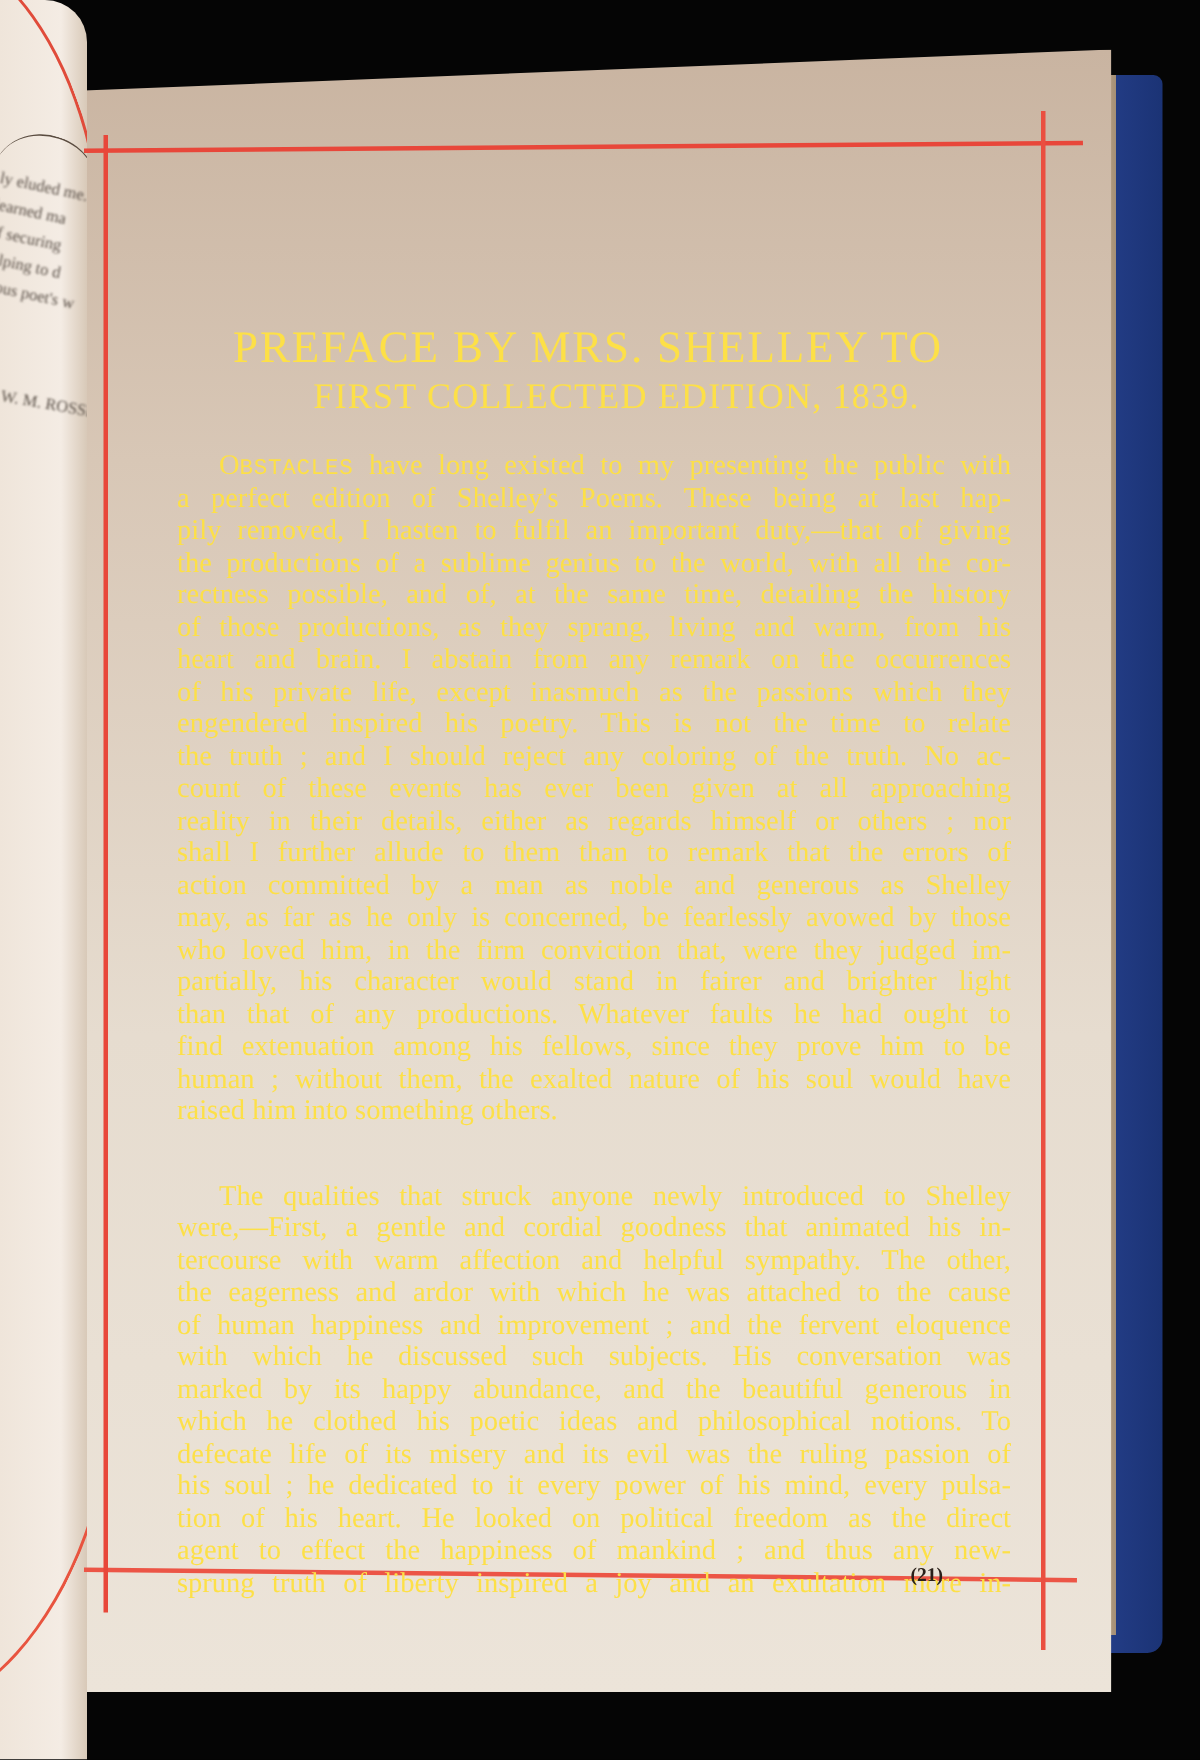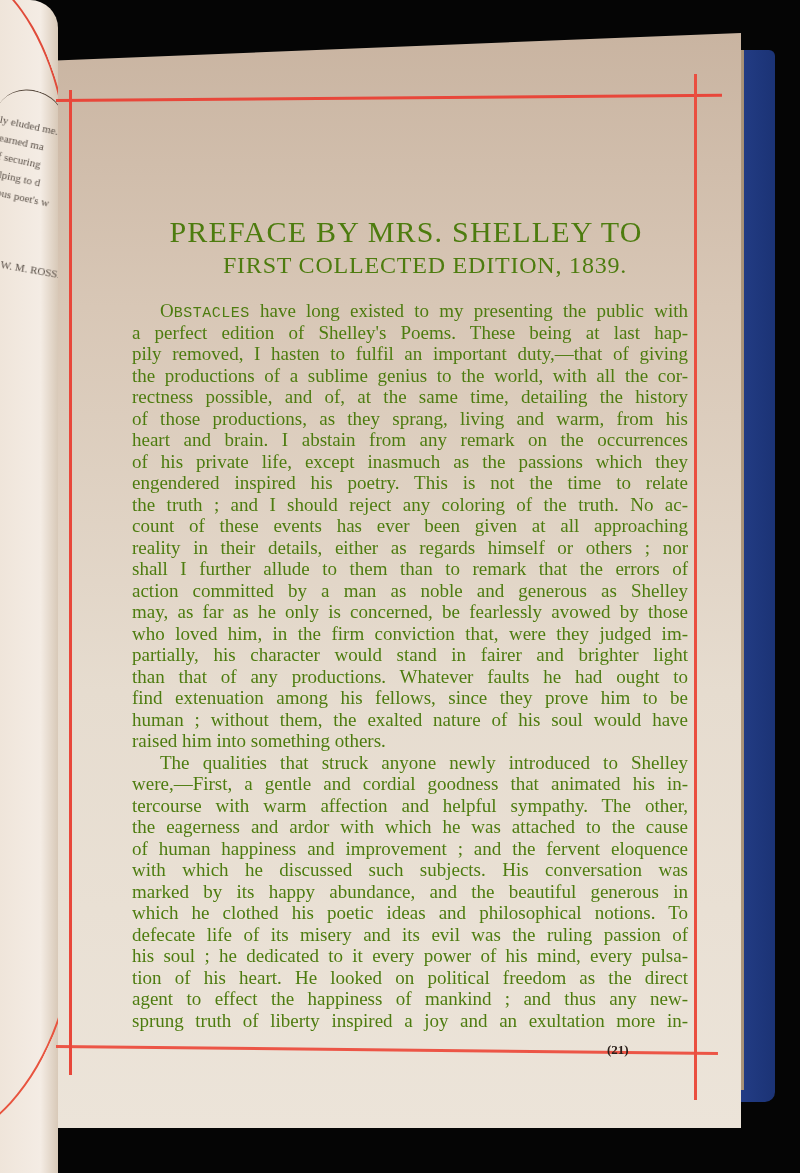--- a/index.html
+++ b/index.html
@@ -48,39 +48,39 @@
     border-top: 1.5px solid #5a4c40; border-radius: 50%; transform: rotate(18deg);
   }
 
   .rule { position: absolute; background: #e8473a; }
   .rule.h-top { left: 56px; top: 99px; width: 666px; height: 3px; transform: rotate(-0.45deg); transform-origin: left; }
   .rule.h-bottom { left: 56px; top: 1045px; width: 662px; height: 3px; background: #ec5546; transform: rotate(0.6deg); transform-origin: left; }
   .rule.v-left { left: 69px; top: 90px; width: 3px; height: 985px; }
   .rule.v-right { left: 694px; top: 74px; width: 3px; height: 1026px; background: #ea4f40; }
 
   .content {
-    position: absolute; left: 132px; top: 214px; width: 556px;
-    color: #4d7c0f;
+    position: absolute; left: 118px; top: 214px; width: 556px;
+    color: #fde047;
   }
   .title {
     font-size: 30px; letter-spacing: 1.2px; text-align: center;
     margin: 0; font-weight: normal; line-height: 36px; white-space: nowrap;
     margin-left: -8px;
   }
   .subtitle {
     font-size: 24px; letter-spacing: 0.8px; text-align: center;
     margin: 2px 0 0 0; font-weight: normal; line-height: 26px; white-space: nowrap;
     padding-left: 30px;
   }
   .body {
     margin-top: 22px; font-size: 19px; line-height: 21.5px;
   }
   .line { display: block; text-align: justify; text-align-last: justify; white-space: nowrap; height: 21.5px; }
   .line.last { text-align-last: left; }
-  .line.indent { padding-left: 28px; }
+  .line.indent { padding-left: 28px; margin-top: 35px; }
   .line.first-indent { padding-left: 28px; }
   .sc-big { font-size: 19px; }
   .sc-small { font-size: 15px; letter-spacing: 0.5px; font-family: Liberation Mono, monospace; }
   .folio {
     position: absolute; left: 607px; top: 1042px; font-size: 13px; font-weight: bold; color: #2a201a;
   }
 </style>
 </head>
 <body>
 

